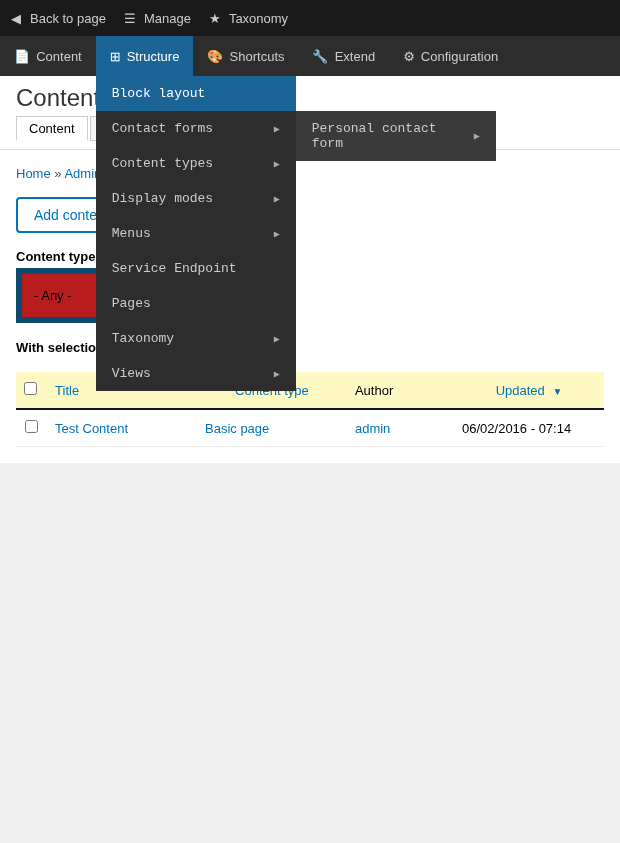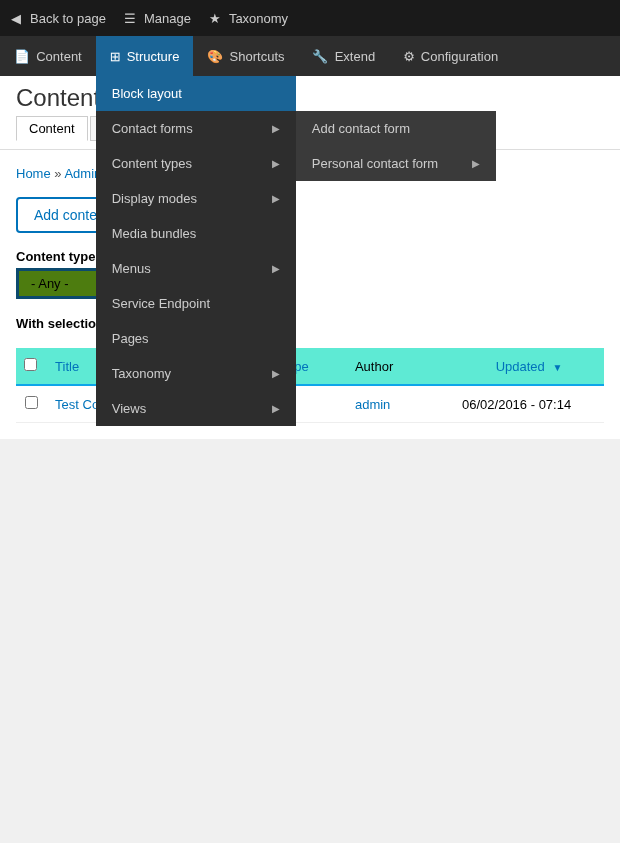--- a/index.html
+++ b/index.html
@@ -63,20 +63,21 @@
       display: flex;
       align-items: stretch;
     }
     .dropdown-menu {
       position: absolute;
       top: 40px;
       left: 0;
       background: #2d2d2d;
       width: 200px;
       z-index: 100;
+      font-family: Liberation Mono, monospace;
     }
     .dropdown-item {
       display: flex;
       align-items: center;
       justify-content: space-between;
       padding: 10px 16px;
       color: #ccc;
       font-size: 13px;
       cursor: pointer;
     }
@@ -168,24 +169,24 @@
       gap: 24px;
       margin-bottom: 12px;
     }
     .filter-group label {
       display: block;
       font-weight: bold;
       margin-bottom: 4px;
       font-size: 13px;
     }
     .filter-group select {
-      padding: 4px 8px;
-      font-size: 13px;
-      border: 3px solid #0c4a6e;
-      background: #4d7c0f;
+      padding: 13px 8px;
+      font-size: 13px;
+      border: 6px solid #0c4a6e;
+      background: #b91c1c;
       min-width: 100px;
     }
 
     
     .with-selection {
       display: flex;
       align-items: center;
       gap: 12px;
       margin-bottom: 12px;
       font-size: 13px;
@@ -201,22 +202,22 @@
       cursor: pointer;
     }
 
     
     .content-table {
       width: 100%;
       border-collapse: collapse;
       font-size: 13px;
     }
     .content-table thead tr {
-      background: #5eead4;
-      border-bottom: 2px solid #0ea5e9;
+      background: #fef9c3;
+      border-bottom: 2px solid #0f172a;
     }
     .content-table th {
       padding: 10px 8px;
       text-align: left;
       font-weight: normal;
     }
     .content-table th.sortable {
       color: #0073bb;
       cursor: pointer;
     }
@@ -283,38 +284,32 @@
     <div class="dropdown-menu">
       <div class="dropdown-item block-layout-item">
         <span>Block layout</span>
       </div>
       <div class="dropdown-item" style="position:relative;">
         <span>Contact forms</span>
         <span class="chevron">▶</span>
 
         <div class="sub-dropdown">
           <div class="sub-dropdown-item">
-            <span>Add contact form</span>
-          </div>
-          <div class="sub-dropdown-item">
             <span>Personal contact form</span>
             <span class="chevron">▶</span>
           </div>
         </div>
       </div>
       <div class="dropdown-item">
         <span>Content types</span>
         <span class="chevron">▶</span>
       </div>
       <div class="dropdown-item">
         <span>Display modes</span>
         <span class="chevron">▶</span>
-      </div>
-      <div class="dropdown-item">
-        <span>Media bundles</span>
       </div>
       <div class="dropdown-item">
         <span>Menus</span>
         <span class="chevron">▶</span>
       </div>
       <div class="dropdown-item">
         <span>Service Endpoint</span>
       </div>
       <div class="dropdown-item">
         <span>Pages</span>

